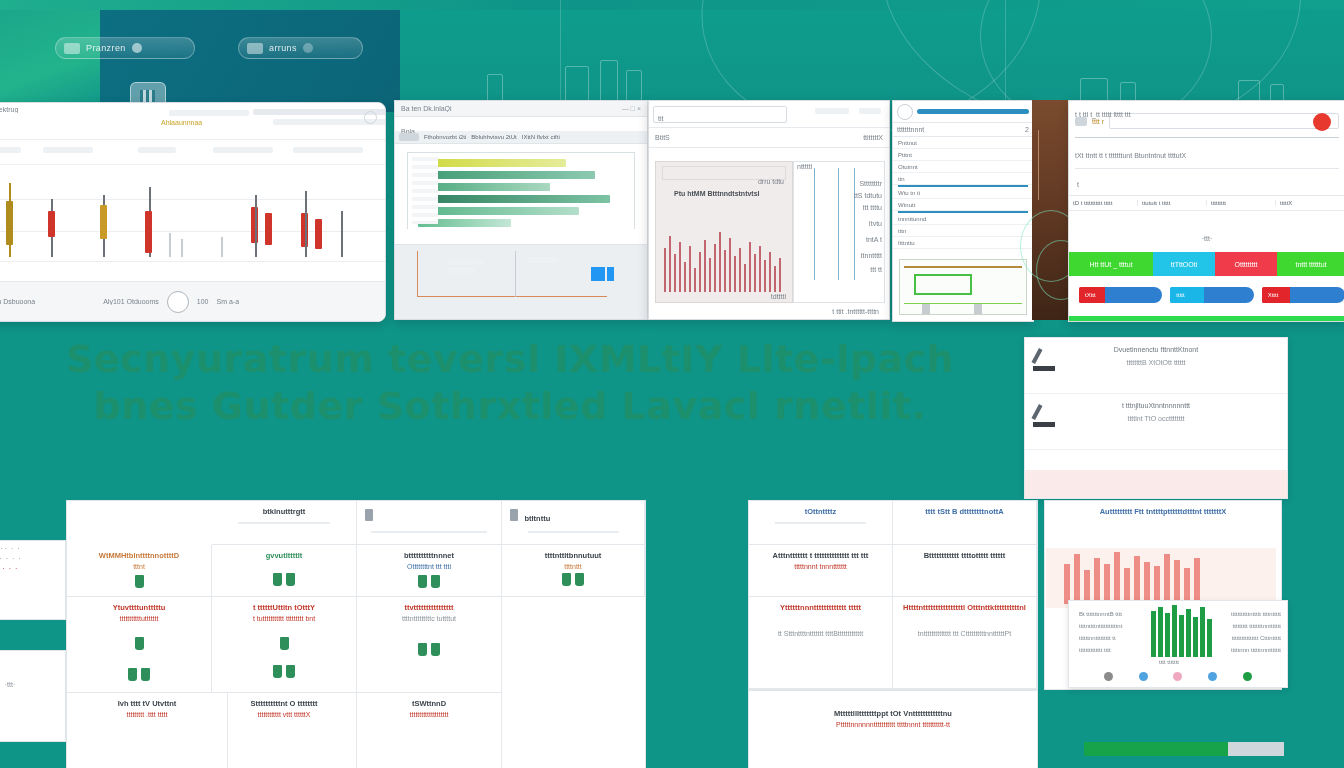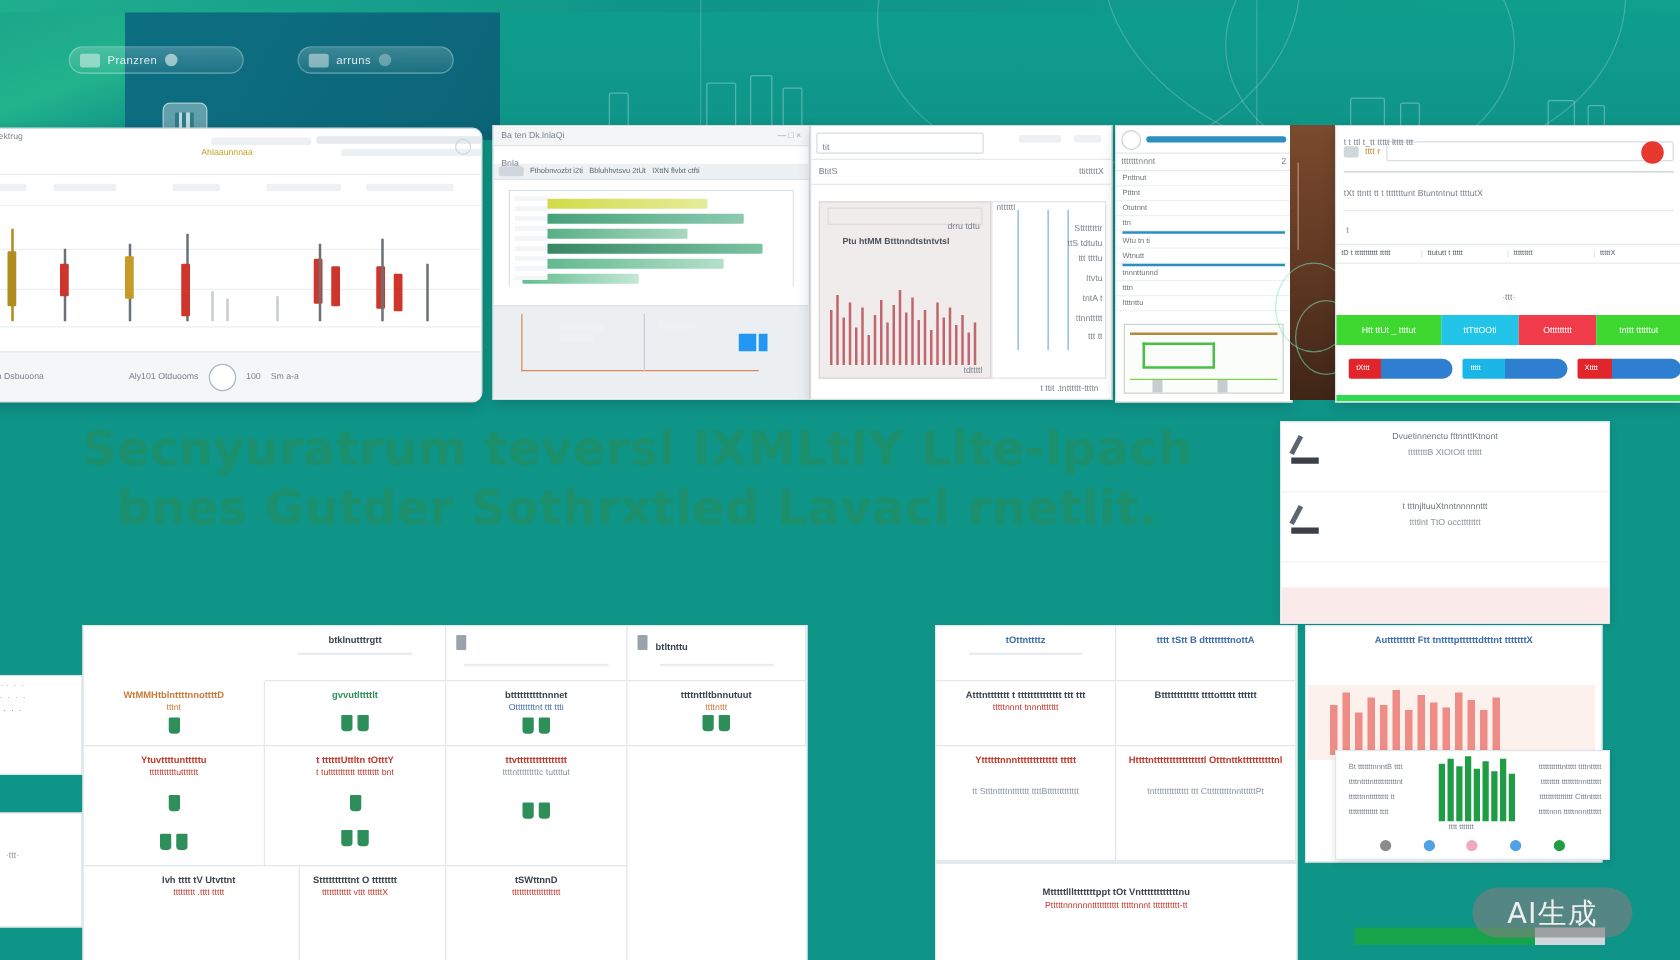--- a/index.html
+++ b/index.html
@@ -521,21 +521,21 @@
       <div class="c-sub c-red">t tuttttttttttt ttttttttt bnt</div>
       <div style="text-align:center;margin-top:14px;"><span class="mini-green"></span></div>
       <div style="text-align:center;margin-top:10px;"><span class="mini-green"></span><span class="mini-green"></span></div>
     </div>
     <div class="cell" style="left:290px;top:96px;width:145px;height:96px;">
       <div class="c-title c-red">ttvtttttttttttttttt</div>
       <div class="c-sub">ttttntttttttttc tuttttut</div>
       <div style="text-align:center;margin-top:20px;"><span class="mini-green"></span><span class="mini-green"></span></div>
     </div>
 
-    <div class="cell" style="left:12px;top:192px;width:161px;height:76px;">
+    <div class="cell" style="left:0;top:192px;width:161px;height:76px;">
       <div class="c-title">Ivh tttt tV Utvttnt</div>
       <div class="c-sub c-red">ttttttttt .tttt ttttt</div>
     </div>
     <div class="cell" style="left:145px;top:192px;width:145px;height:76px;">
       <div class="c-title">Sttttttttttnt O tttttttt</div>
       <div class="c-sub c-red">tttttttttttt vttt ttttttX</div>
     </div>
     <div class="cell" style="left:290px;top:192px;width:145px;height:76px;">
       <div class="c-title">tSWttnnD</div>
       <div class="c-sub c-red">tttttttttttttttttttt</div>
@@ -623,15 +623,14 @@
     <div class="dots">
       <i style="background:#8b8b8b;"></i>
       <i style="background:#4fa3e0;"></i>
       <i style="background:#f0a8c0;"></i>
       <i style="background:#4fa3e0;"></i>
       <i style="background:#1f9d45;"></i>
     </div>
   </div>
   <div id="bottom-green-strip"></div>
 
-  <div id="watermark">AI生成</div>
 
 </div>
 
 </body></html>

